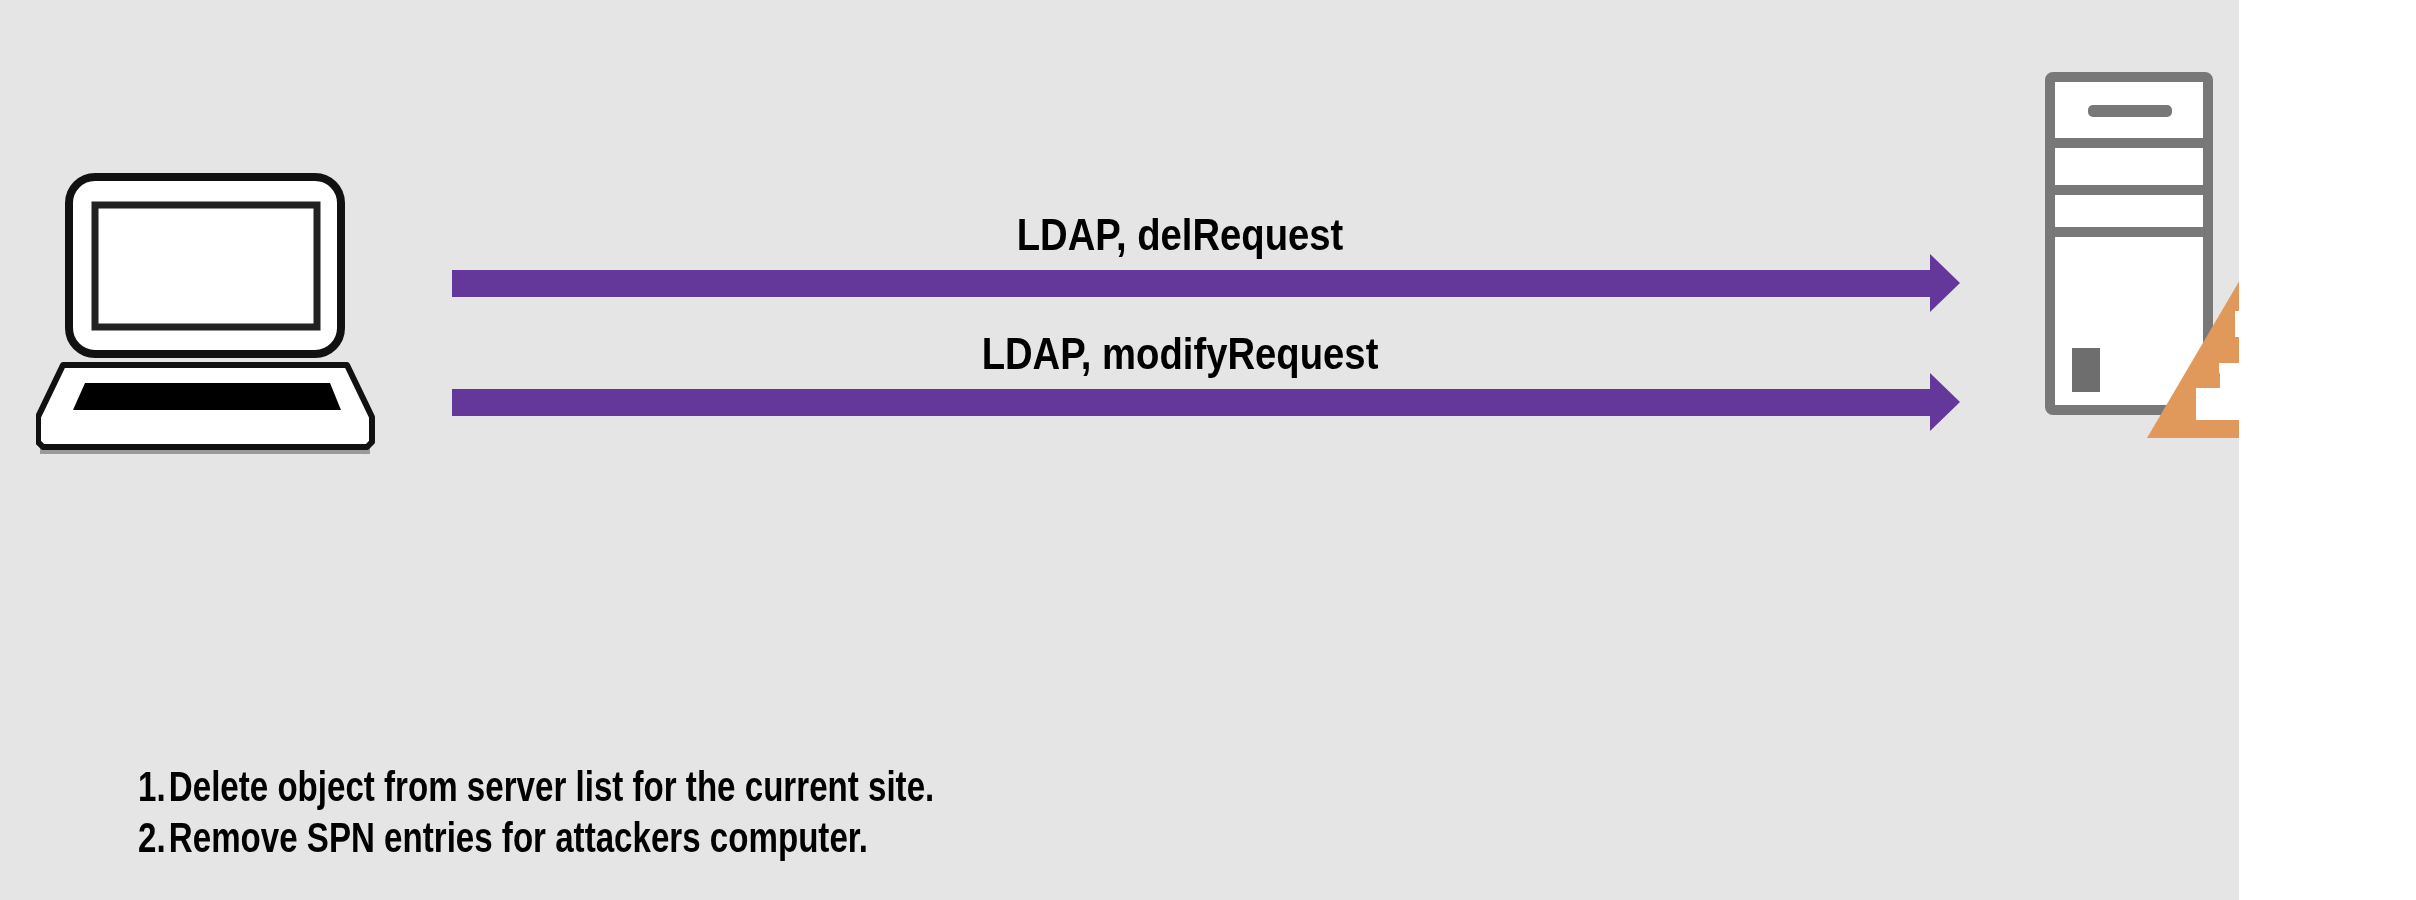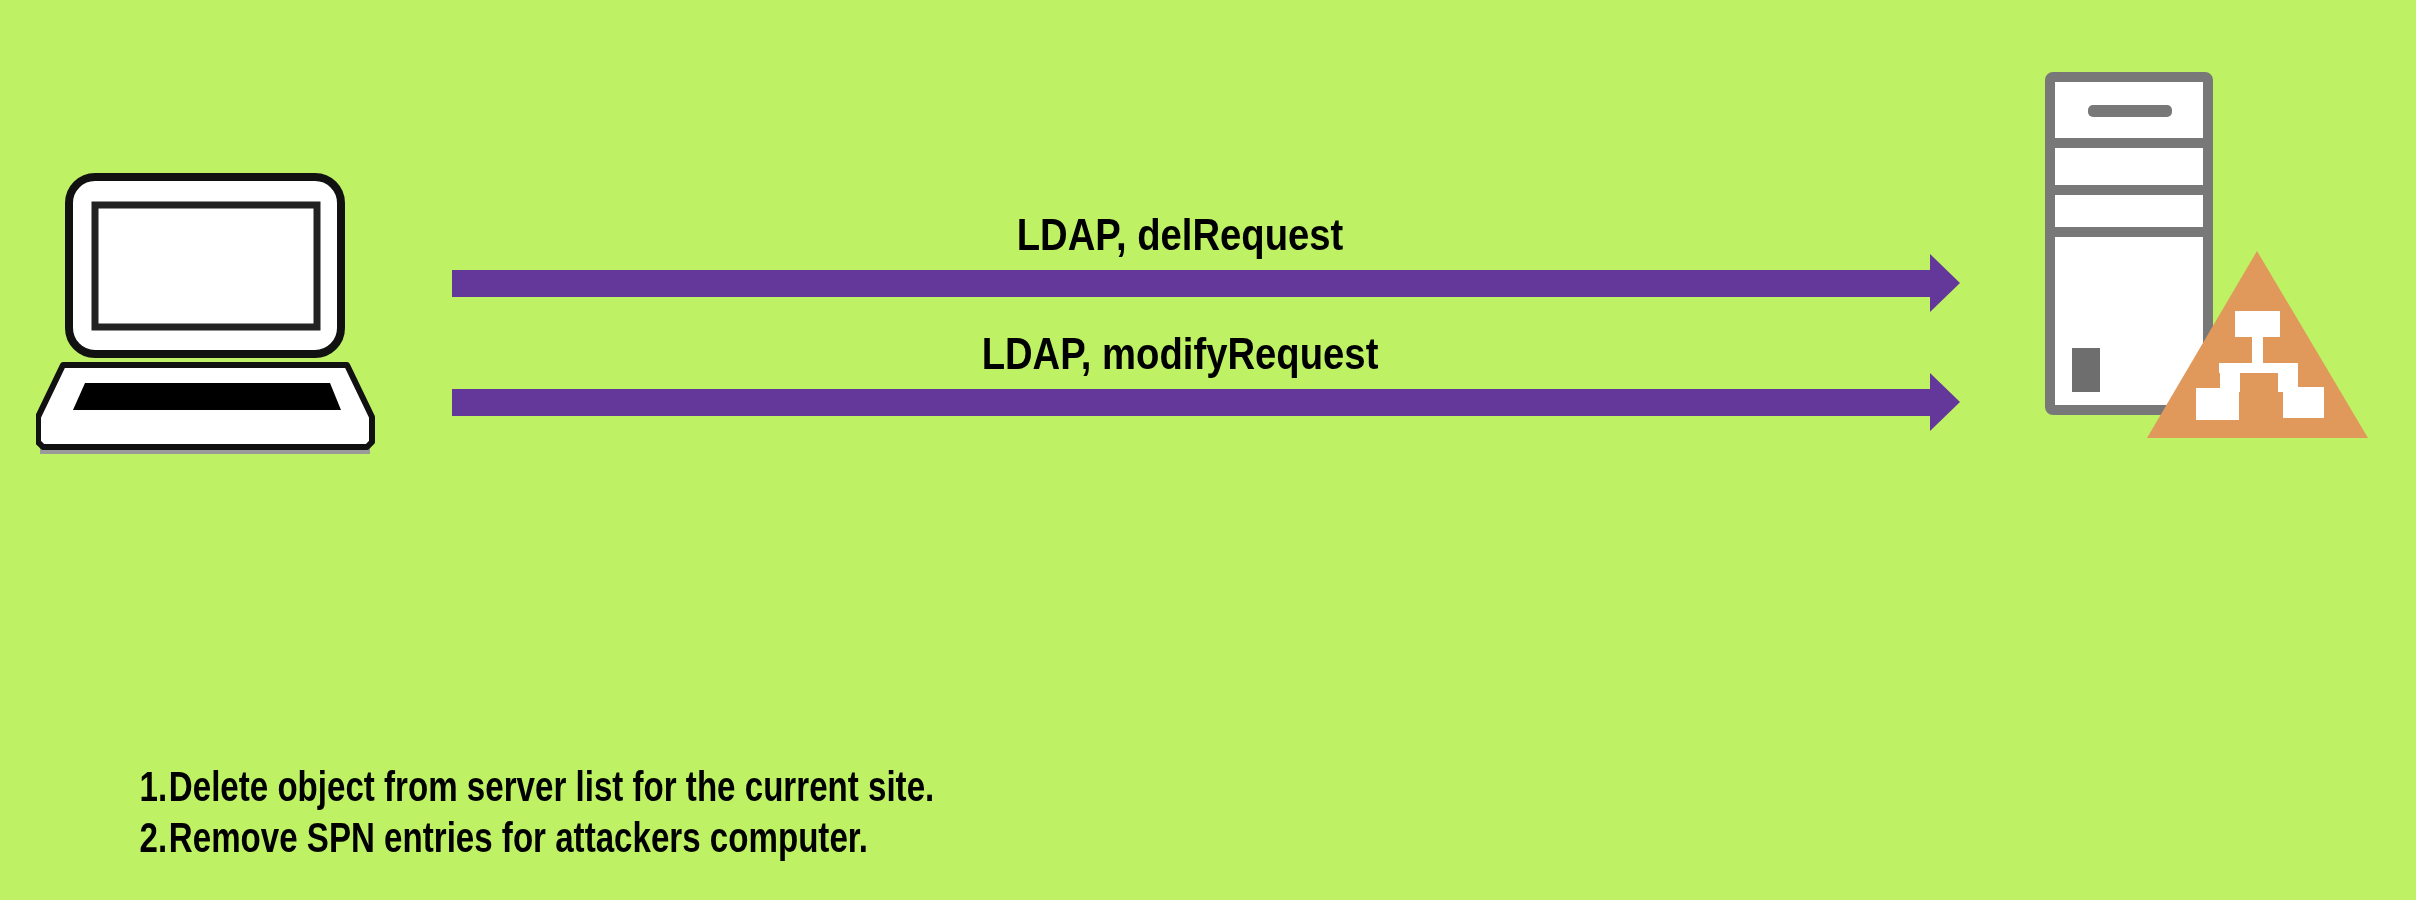--- a/index.html
+++ b/index.html
@@ -1,22 +1,21 @@
 <!DOCTYPE html>
 <html><head>
 <meta charset="utf-8">
 <style>
   html,body{margin:0;padding:0;background:#fff;}
   #canvas{
     position:relative;
-    width:2416px;height:900px;
-    background:#bef264;
+    width:2239px;height:900px;
+    background:#e5e5e5;
     font-family:"Liberation Sans","DejaVu Sans",sans-serif;
     overflow:hidden;
-    text-align:center;
   }
   .abs{position:absolute;}
   
   .arrow-bar{
     position:absolute;
     left:452px;width:1478px;height:27px;
   }
   .arrow-head{
     position:absolute;
     left:1930px;width:0;height:0;

